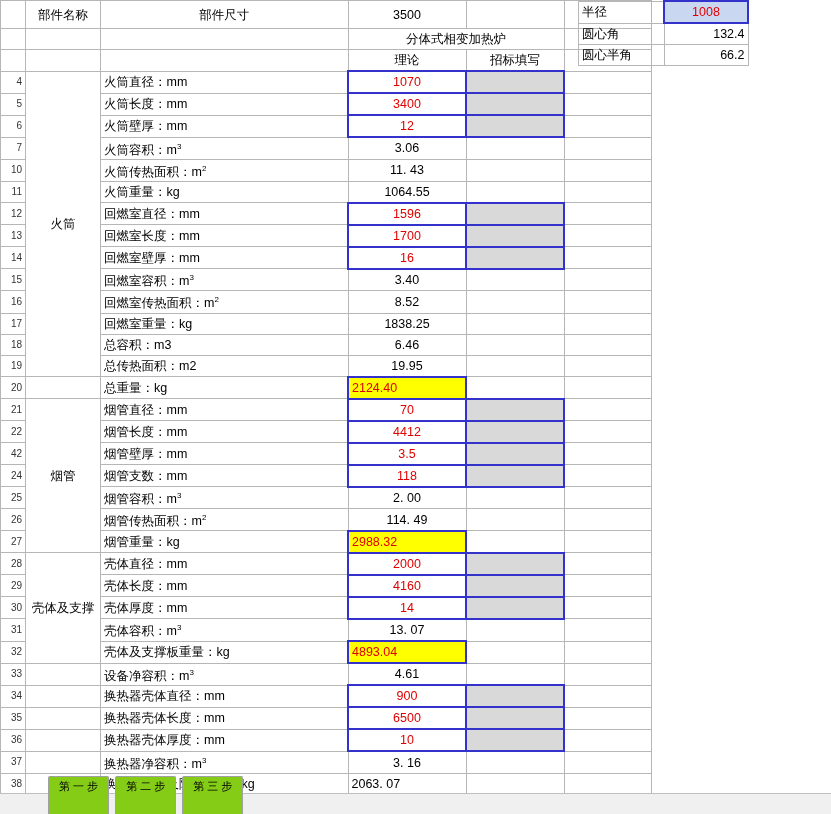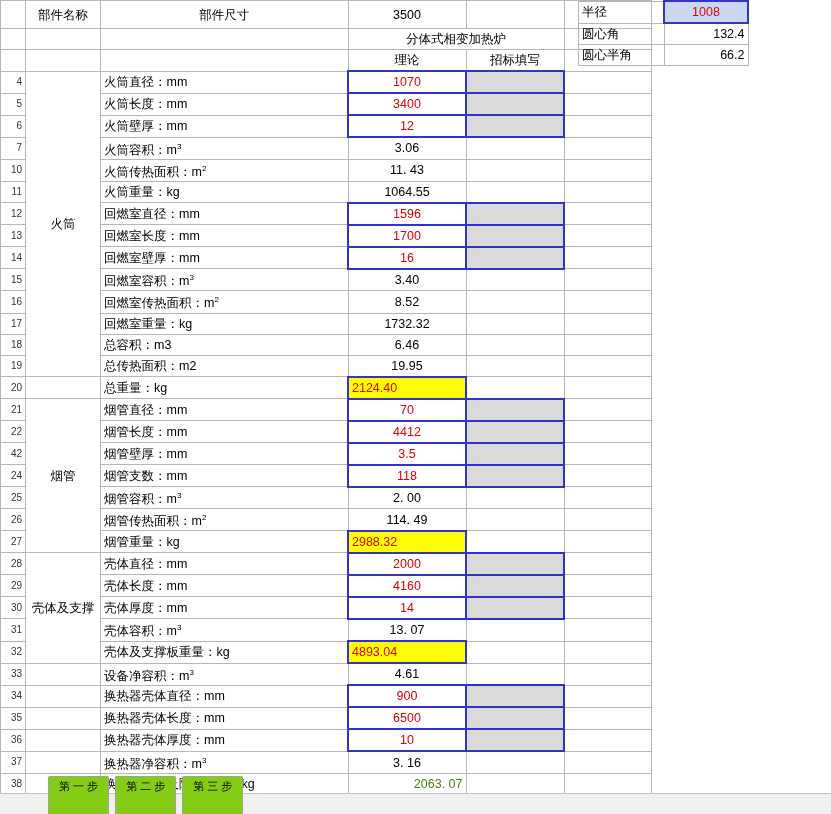--- a/index.html
+++ b/index.html
@@ -62,21 +62,21 @@
   .gray-box {
     background: #d9d9d9;
     border: 2px solid #3333cc !important;
   }
   .yellow {
     background: #ffff00;
     border: 2px solid #3333cc !important;
     text-align: left;
     color: #e00000;
   }
-  .lightgreen { color: #4d7c0f; text-align: right; }
+  .lightgreen { color: #000000; text-align: left; }
   .plain-center { text-align: center; }
   .hdr {
     text-align: center;
     font-weight: normal;
   }
   .sup { font-size: 8px; vertical-align: super; }
 
   
   #sidetbl {
     position: absolute;
@@ -243,21 +243,21 @@
         <tr>
           <td class="rowhdr">16</td>
           <td class="c-dim label-left">回燃室传热面积：m<span class="sup">2</span></td>
           <td class="c-theory plain-center">8.52</td>
           <td class="c-bid"></td>
           <td class="c-f"></td>
         </tr>
         <tr>
           <td class="rowhdr">17</td>
           <td class="c-dim label-left">回燃室重量：kg</td>
-          <td class="c-theory plain-center">1732.32</td>
+          <td class="c-theory plain-center">1838.25</td>
           <td class="c-bid"></td>
           <td class="c-f"></td>
         </tr>
         <tr>
           <td class="rowhdr">18</td>
           <td class="c-dim label-left">总容积：m3</td>
           <td class="c-theory plain-center">6.46</td>
           <td class="c-bid"></td>
           <td class="c-f"></td>
         </tr>

